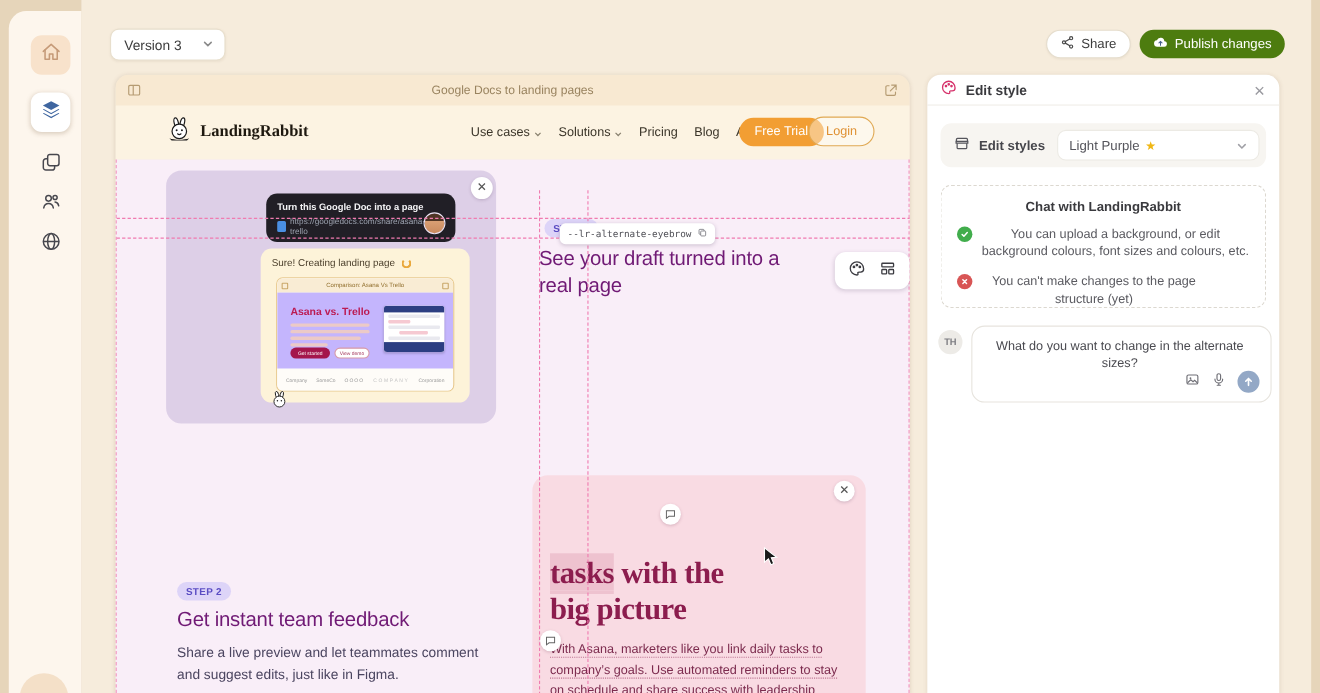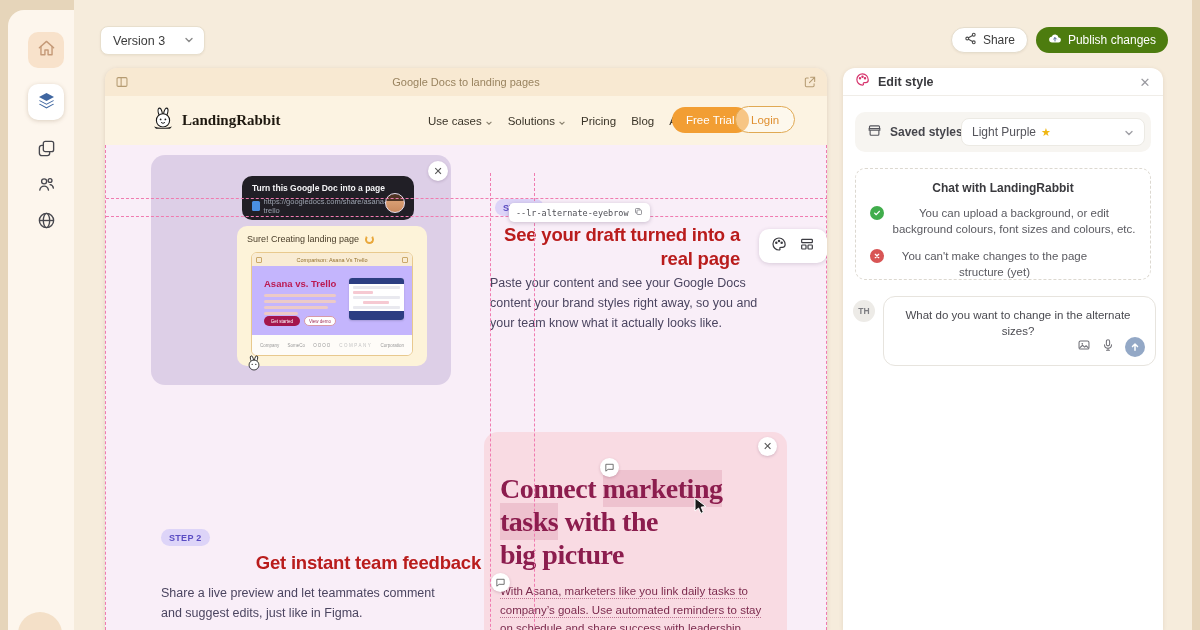--- a/index.html
+++ b/index.html
@@ -61,21 +61,21 @@
   .mini-shot .bar-top { height:6px; background:#2c3e82; }
   .mini-shot .bar-bottom { position:absolute; bottom:0; width:100%; height:9px; background:#2c3e82; }
   .mini-shot .row { height:3px; margin:2px 4px; background:#e9e9ef; border-radius:1px; }
   .mini-shot .row.pink { background:#f6c9d2; }
   .mini-logos { height:21px; background:#fefcf8; display:flex; align-items:center; justify-content:space-between; padding:0 8px; font-size:4.5px; color:#9a9a9a; }
   .rabbit-corner { position:absolute; left:94px; top:200px; width:18px; height:18px; }
 
   
   .step-badge { position:absolute; height:17px; padding:0 8px; background:#ddd4f8; border-radius:9px; color:#5a4cc3; font-size:9px; font-weight:bold; letter-spacing:.3px; display:flex; align-items:center; }
   .tooltip-chip { position:absolute; left:403px; top:58px; height:19px; background:#fff; border-radius:5px; box-shadow:0 1px 4px rgba(60,40,80,.25); display:flex; align-items:center; gap:5px; padding:0 7px; font-family:"DejaVu Sans Mono", monospace; font-size:8.5px; color:#4f4f56; z-index:7; }
-  .h1 { position:absolute; font-weight:bold; color:#b91c1c; font-size:18.5px; line-height:1.3; letter-spacing:-0.2px;text-align:right; }
+  .h1 { position:absolute; font-weight:normal; color:#701a75; font-size:18.5px; line-height:1.3; letter-spacing:-0.2px; }
   .para { position:absolute; font-size:12.5px; line-height:1.58; color:#4b4560; }
 
   
   .pink-card { position:absolute; left:378px; top:287px; width:303px; height:198px; background:#f9dbe3; border-radius:14px 14px 0 0; }
   .comment-dot { position:absolute; width:19px; height:19px; border-radius:50%; background:#fff; box-shadow:0 1px 3px rgba(80,20,50,.2); display:flex; align-items:center; justify-content:center; color:#666; }
   .pink-h { position:absolute; left:16px; font-family:"Liberation Serif", serif; font-weight:bold; font-size:28px; line-height:1; color:#8c1d4e; letter-spacing:-0.5px; white-space:pre; }
   .hl { background:#eec2cf; box-shadow:0 -3px 0 #eec2cf, 0 3px 0 #eec2cf; }
   .pink-para { position:absolute; left:16px; top:150px; width:268px; font-size:11.5px; line-height:1.62; color:#7c2b4e; text-decoration:underline dotted rgba(140,29,78,.55) 1px; text-underline-offset:3px; }
 
   
@@ -304,28 +304,26 @@
         <span>--lr-alternate-eyebrow</span>
         <span><svg viewBox="0 0 24 24" width="9" height="9" fill="none" stroke="#77777e" stroke-width="2">
               <rect x="8" y="8" width="12" height="12" rx="2"></rect>
               <path d="M16 8V6a2 2 0 00-2-2H6a2 2 0 00-2 2v8a2 2 0 002 2h2"></path>
             </svg></span>
       </div>
       <div class="h1" style="left:384px;top:78px;width:250px">
         <div>See your draft turned into a</div>
         <div>real page</div>
       </div>
-      <div class="para" style="left:384px;top:129px;width:272px">Paste your content and see your Google Docs content your brand styles right away, so you and your team know what it actually looks like.</div>
 
       <div class="step-badge" style="left:55px;top:384px">STEP 2</div>
       <div class="h1" style="left:55px;top:406px;width:320px">Get instant team feedback</div>
       <div class="para" style="left:55px;top:439px;width:295px">Share a live preview and let teammates comment and suggest edits, just like in Figma.</div>
 
       <div class="pink-card">
-        <div class="pink-h" style="top:43px"><span>Connect </span><span class="hl">marketing</span></div>
         <div class="pink-h" style="top:76px"><span class="hl">tasks</span><span> with the</span></div>
         <div class="pink-h" style="top:109px">big picture</div>
         <div class="pink-para">With Asana, marketers like you link daily tasks to company’s goals. Use automated reminders to stay on schedule and share success with leadership</div>
       </div>
       <div class="close-dot" style="left:652px;top:292px;width:19px;height:19px">✕</div>
       <div class="comment-dot" style="left:494px;top:313px">
           <svg viewBox="0 0 24 24" width="11" height="11" fill="none" stroke="currentColor" stroke-width="2">
             <path d="M4 5h16v11H9l-5 4z"></path>
           </svg>
         </div>
@@ -371,21 +369,21 @@
       <span class="ep-close">✕</span>
     </div>
 
     <div class="saved-card">
       <span class="saved-label">
         <span><svg viewBox="0 0 24 24" width="15" height="15" fill="none" stroke="#55555c" stroke-width="1.8">
               <path d="M4 9V6a1.5 1.5 0 011.5-1.5h13A1.5 1.5 0 0120 6v3"></path>
               <path d="M3.5 9h17v2.5h-17z"></path>
               <path d="M5 11.5V18a1.5 1.5 0 001.5 1.5h11A1.5 1.5 0 0019 18v-6.5"></path>
             </svg></span>
-        <span>Saved styles</span>
+        <span>Edit styles</span>
       </span>
       <div class="style-select">
         <span>Light Purple</span>
         <span class="style-star">★</span>
         <span class="style-chev"><svg viewBox="0 0 10 10" width="10" height="10" fill="none" stroke="currentColor" stroke-width="1.4" stroke-linecap="round">
               <path d="M2 3.5l3 3 3-3"></path>
             </svg></span>
       </div>
     </div>
 

